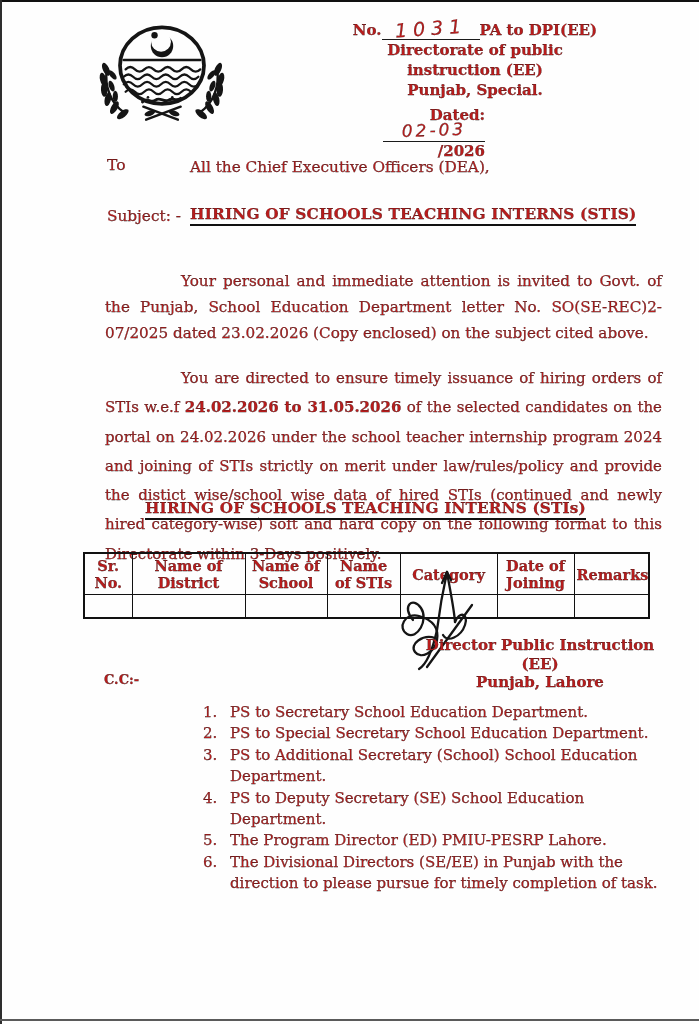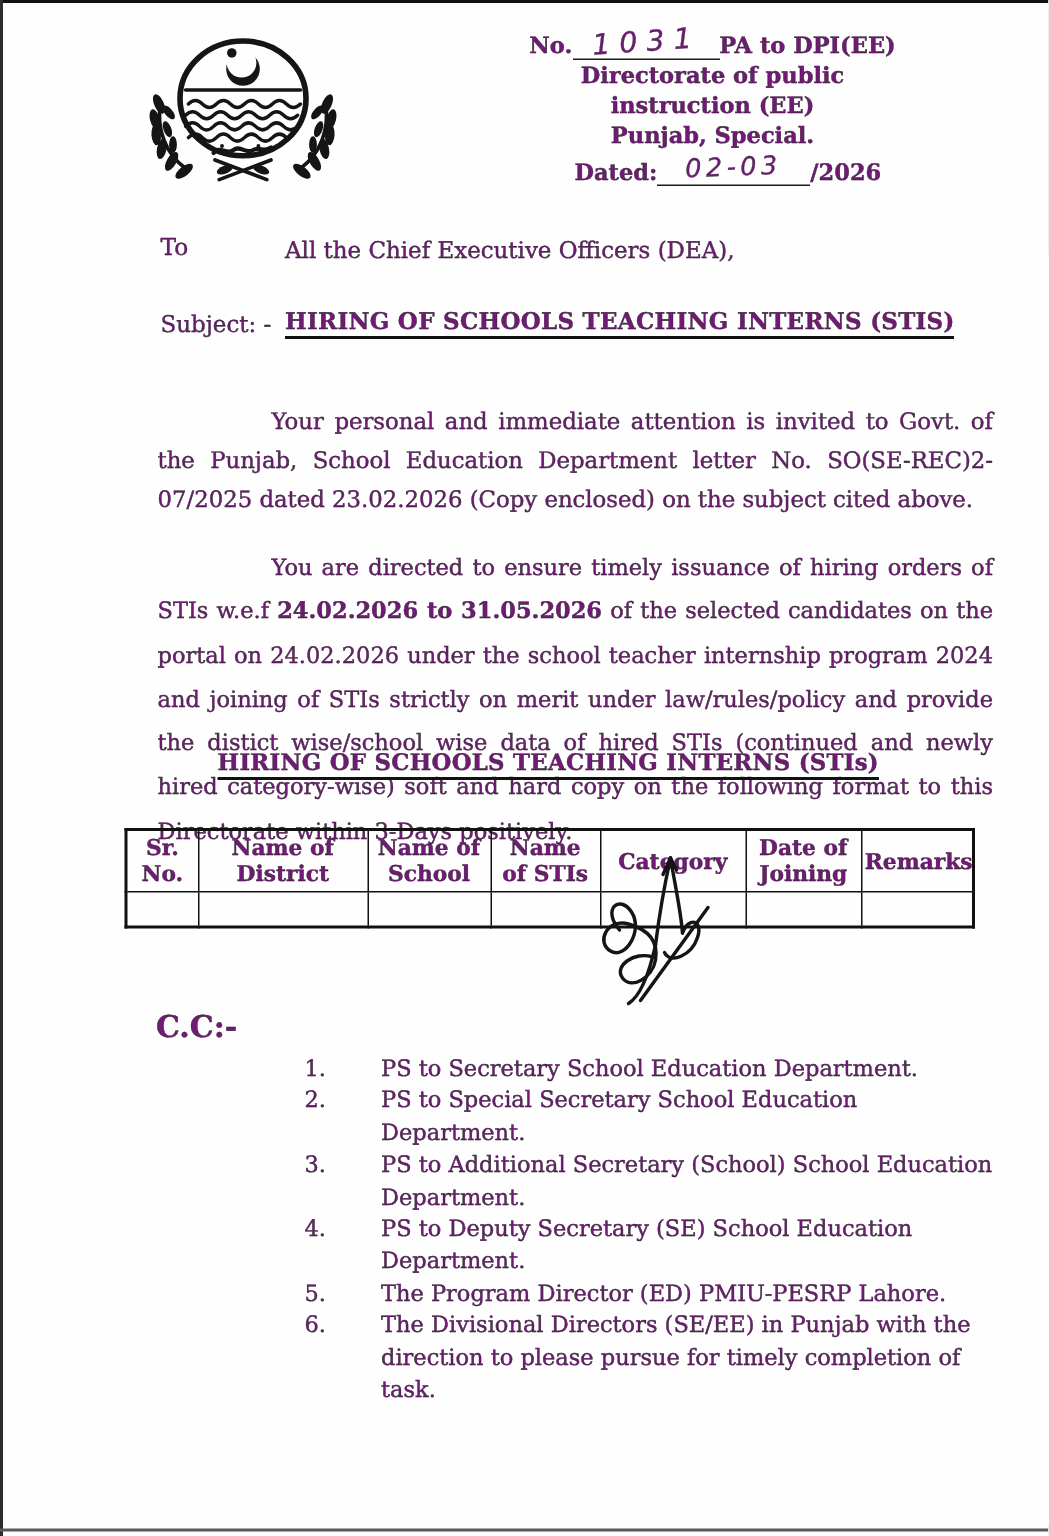--- a/index.html
+++ b/index.html
@@ -1,40 +1,40 @@
 <!DOCTYPE html>
 <html><head>
 <meta charset="utf-8">
 <style>
   html,body{margin:0;padding:0;background:#e8e8e8;}
   .page{
     position:relative;width:699px;height:1024px;margin:0 auto;
     background:#fefefe;overflow:hidden;
     font-family:"DejaVu Serif","Liberation Serif",serif;
-    color:#701a75;
+    color:#b91c1c;
     -webkit-text-stroke:0.25px #1b1b1b;
   }
   .scan-top{position:absolute;top:0;left:0;width:100%;height:2px;background:#111;}
   .scan-left{position:absolute;top:0;left:0;width:2px;height:100%;background:#2e2e2e;}
   .scan-bottom{position:absolute;top:1019px;left:0;width:100%;height:2px;background:#5a5a5a;}
 
   .abs{position:absolute;}
 
   
   .hdr{left:352px;top:20px;width:246px;text-align:center;font-weight:700;font-size:15px;line-height:20px;}
   .no-row{display:flex;align-items:flex-end;justify-content:center;white-space:nowrap;}
   .blank{display:inline-block;position:relative;border-bottom:1.6px solid #1b1b1b;height:17px;}
   .no-blank{width:98px;}
   .handwrit{
     position:absolute;left:0;right:0;bottom:1px;
     font-family:"DejaVu Sans",sans-serif;font-style:italic;font-weight:400;
     font-size:19px;letter-spacing:6px;text-align:center;
     transform:rotate(-4deg);-webkit-text-stroke:0.2px #222;
   }
-  .dated-row{left:383px;top:106px;display:flex;align-items:flex-end;font-weight:700;font-size:15px;white-space:nowrap;}
+  .dated-row{left:383px;top:106px;display:flex;align-items:flex-end;font-weight:700;font-size:15px;white-space:nowrap;flex-direction:column;}
   .dated-blank{width:102px;}
   .hand-date{font-size:17px;letter-spacing:3px;transform:rotate(-2deg);}
 
   
   .to{left:107px;top:156px;font-size:15.5px;}
   .addr{left:190px;top:158px;font-size:15.3px;line-height:18.5px;}
 
   
   .subj-label{left:107px;top:207px;font-size:15.3px;}
   .subj-title{left:190px;top:205px;font-size:15.3px;font-weight:700;border-bottom:2.4px solid #111;padding-bottom:1px;letter-spacing:0.2px;}
@@ -54,25 +54,25 @@
   table.fmt th{font-size:14.5px;font-weight:700;line-height:17px;padding:3px 2px;text-align:center;vertical-align:middle;}
   table.fmt td{height:20px;}
   .c0{width:48px;}.c1{width:113px;}.c2{width:82px;}.c3{width:73px;}
   .c4{width:97px;}.c5{width:77px;}.c6{width:75px;}
 
   
   .sig-svg{left:393px;top:568px;}
   .sig-block{left:406px;top:636px;width:268px;text-align:center;font-weight:700;font-size:15px;line-height:18.5px;}
 
   
-  .cc-label{left:104px;top:672px;font-weight:700;font-size:20px;}
+  .cc-label{left:104px;top:672px;font-weight:700;font-size:13px;}
   .cc-list{left:203px;top:702px;width:462px;font-size:15px;}
   .cc-item{display:flex;line-height:21.4px;}
   .cc-num{width:27px;flex:none;}
-  .cc-text{flex:1;margin-left:24px;}
+  .cc-text{flex:1;}
 
   svg .ink{stroke:#151515;fill:none;stroke-linecap:round;stroke-linejoin:round;}
 </style>
 </head>
 <body>
 
 <div class="page">
   <div class="scan-top"></div>
   <div class="scan-left"></div>
   <div class="scan-bottom"></div>
@@ -199,20 +199,24 @@
       <path d="M49 15 L54 4 L58 12"></path>
       <path d="M54 4 C50 22 46 46 44 62"></path>
       <path d="M54 4 C57 22 61 40 62 54"></path>
       <path d="M20 52 C8 38 20 28 28 40 C36 52 24 72 14 66 C4 60 12 44 26 48 C40 52 46 60 44 72 C42 84 28 92 22 84 C16 76 30 66 42 70"></path>
       <path d="M44 62 C40 80 34 96 26 101"></path>
       <path d="M62 54 C66 43 76 45 72 57 C68 69 54 75 50 67"></path>
       <path d="M79 37 L34 99"></path>
     </g>
   </svg>
 
+  <div class="abs sig-block">
+    <div>Director Public Instruction (EE)</div>
+    <div>Punjab, Lahore</div>
+  </div>
 
   <div class="abs cc-label">C.C:-</div>
   <div class="abs cc-list">
     <div class="cc-item">
       <span class="cc-num">1.</span>
       <span class="cc-text">PS to Secretary School Education Department.</span>
     </div>
     <div class="cc-item">
       <span class="cc-num">2.</span>
       <span class="cc-text">PS to Special Secretary School Education Department.</span>

